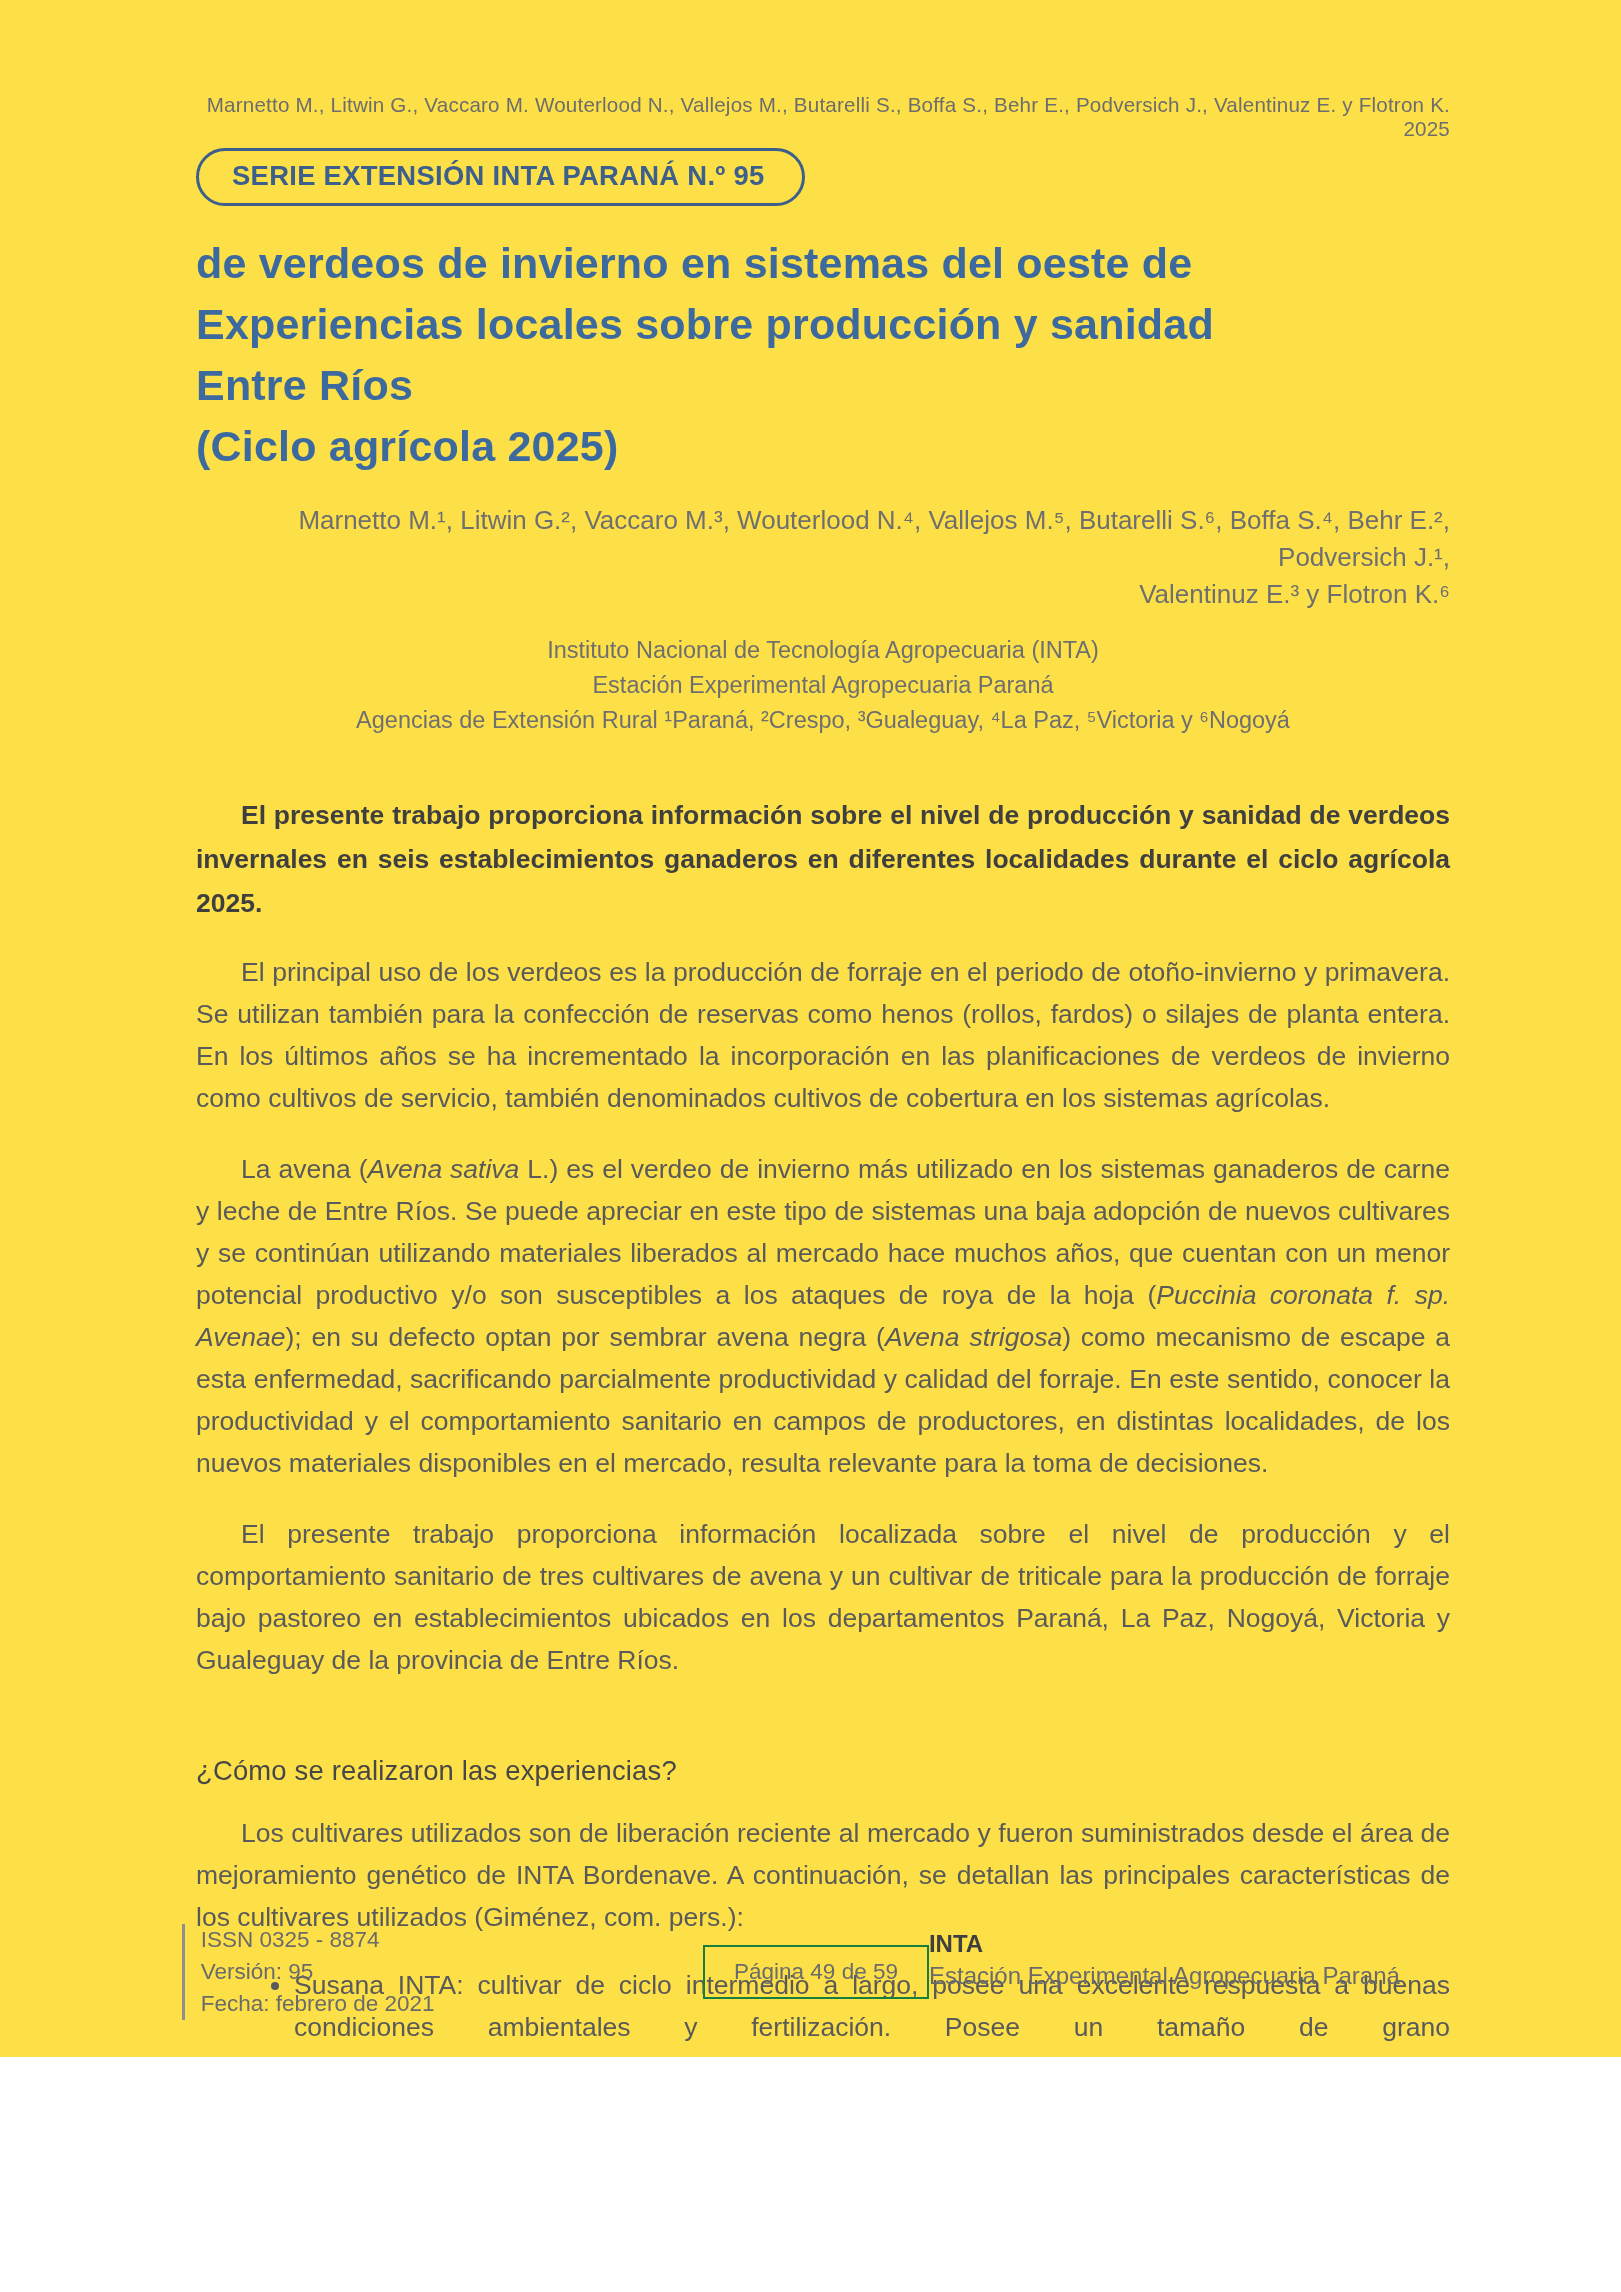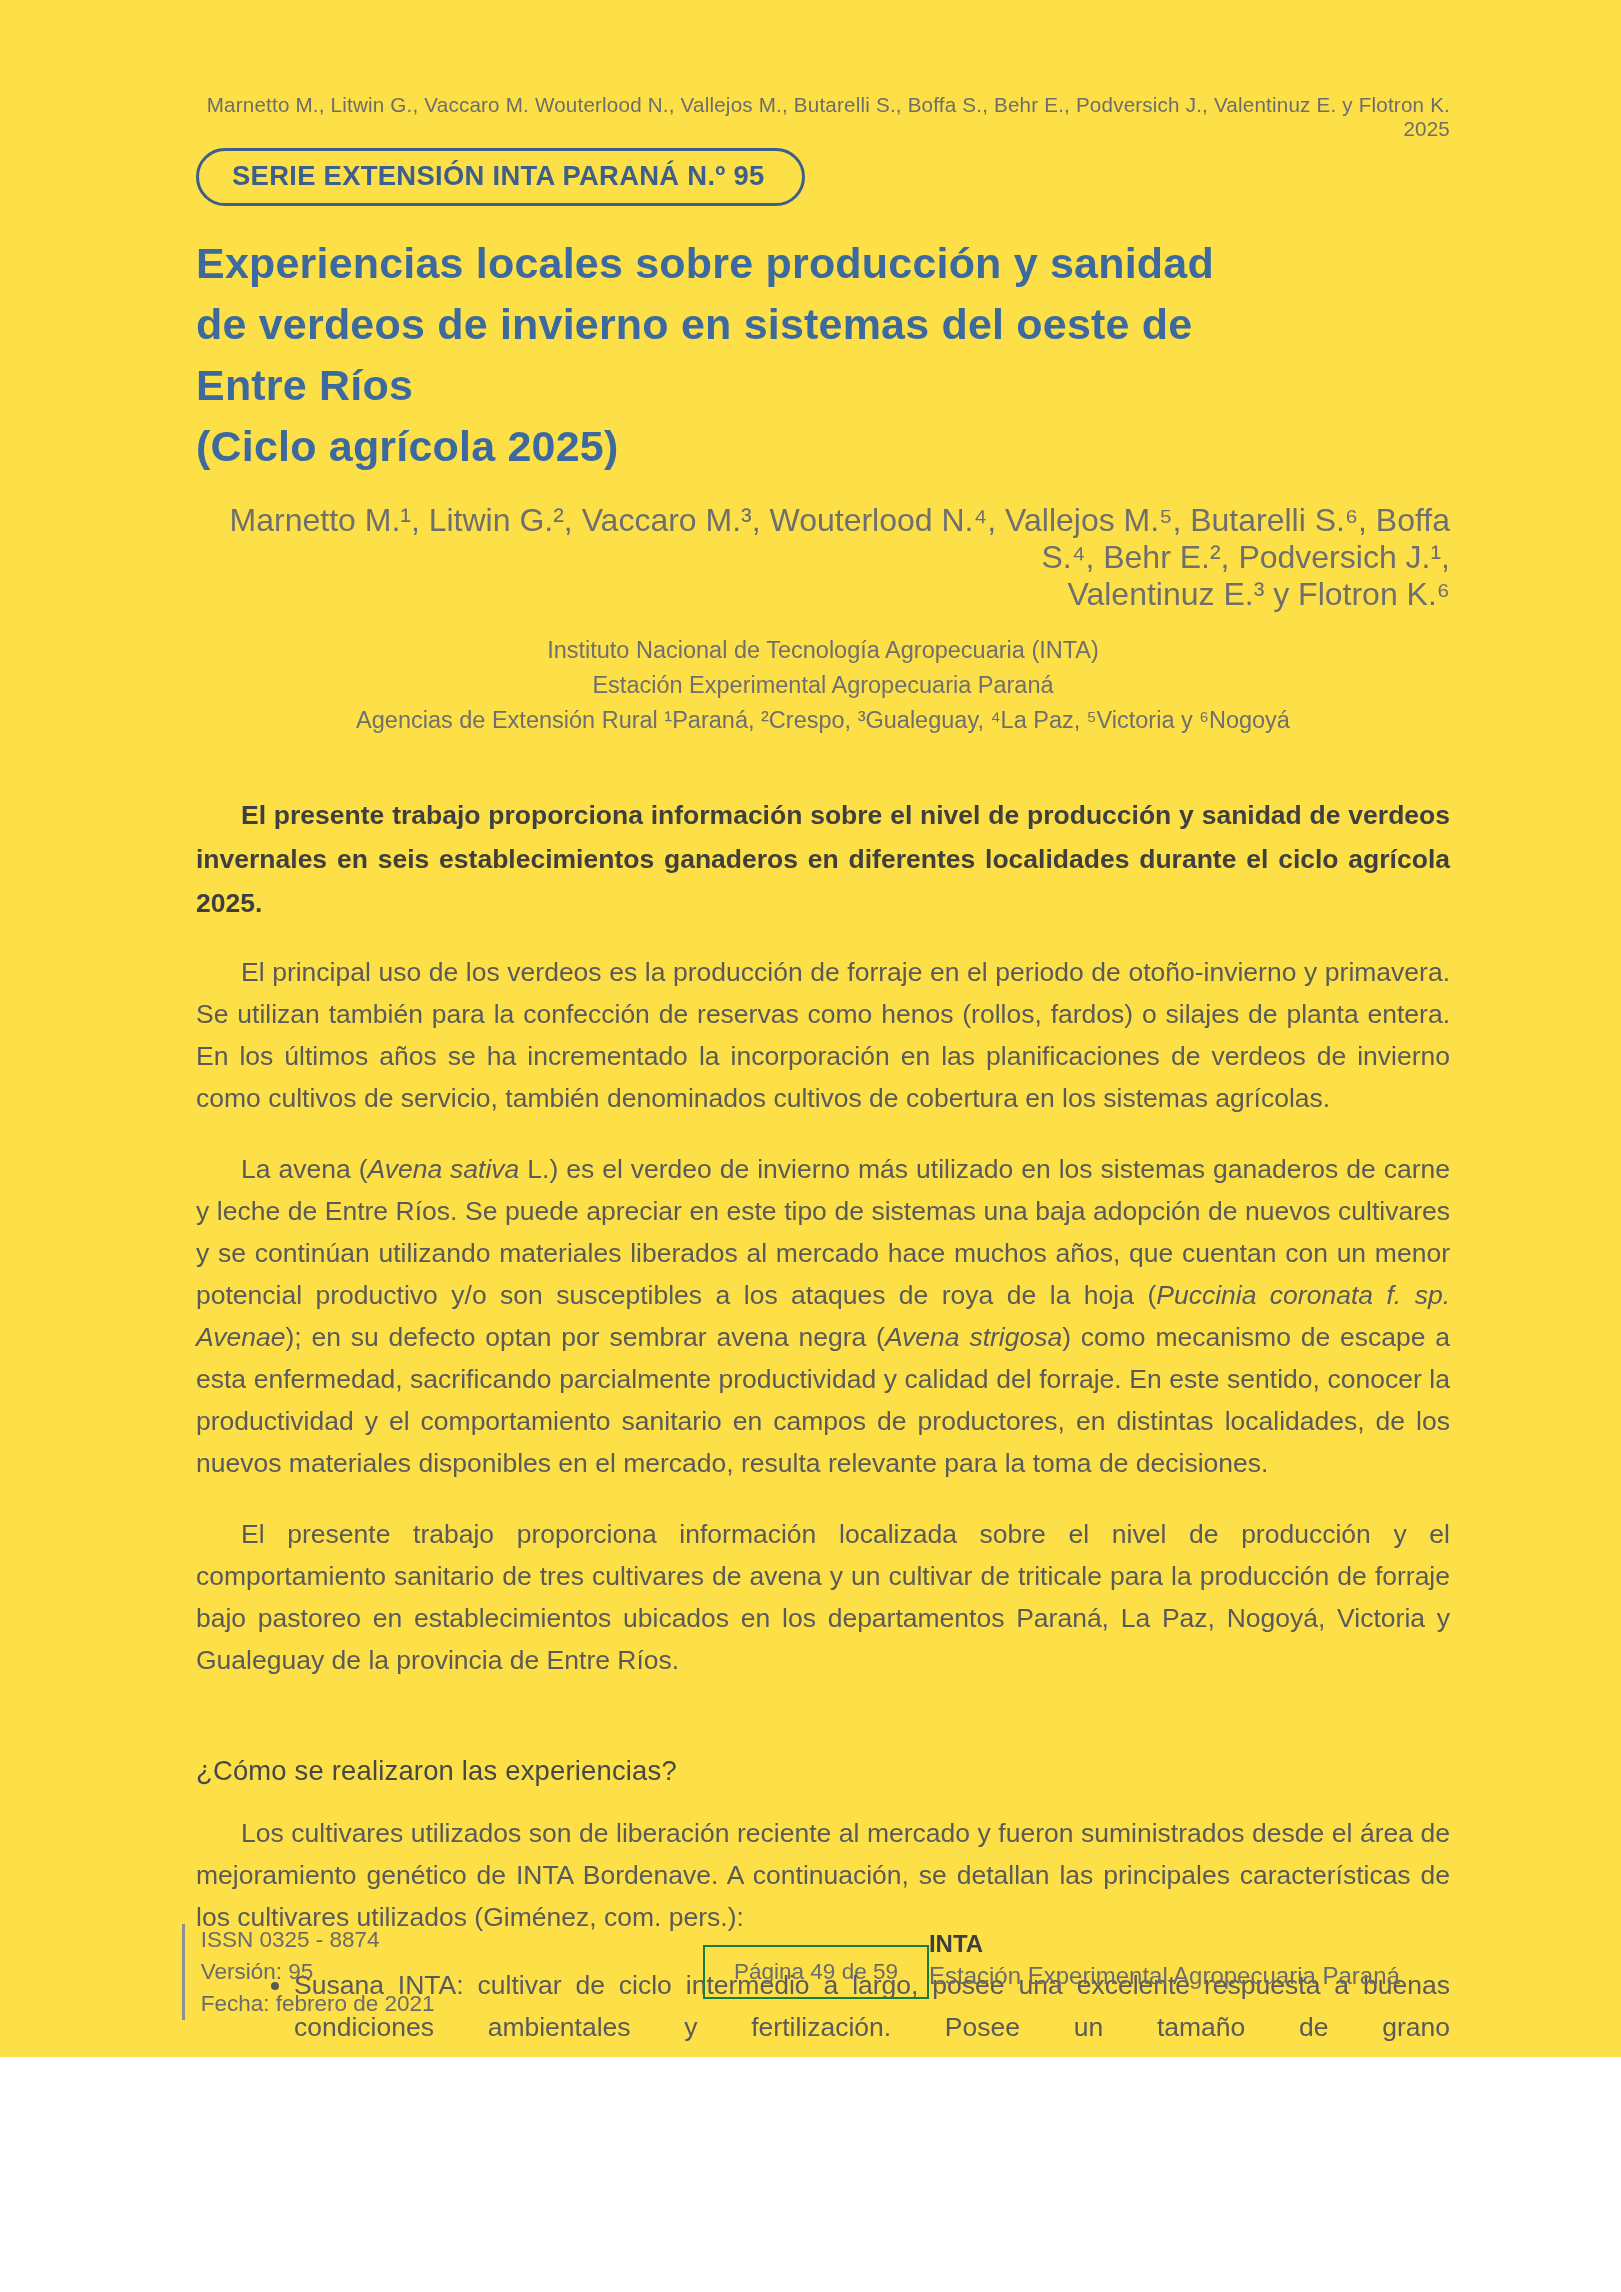--- a/index.html
+++ b/index.html
@@ -14,21 +14,21 @@
 
   .badge {
     display:inline-block; margin-top:7px;
     border:3.9px solid #3c5f8b; border-radius:31px;
     padding:8.8px 37px 10.8px 33px;
     color:#3c5f8b; font-weight:bold; font-size:27.4px; letter-spacing:0.3px;
   }
 
   .title { margin-top:27.4px; color:#3d6a9e; font-weight:bold; font-size:43px; line-height:61px; letter-spacing:0.2px; }
 
-  .authors { margin-top:25.5px; text-align:right; font-size:32px; color:#6f6f6f; line-height:37px; }
+  .authors { margin-top:25.5px; text-align:right; font-size:26px; color:#6f6f6f; line-height:37px; }
   .affiliation { margin-top:19.6px; text-align:center; font-size:23.5px; color:#6f6f6f; line-height:35px; }
 
   .para { text-align:justify; font-size:26.5px; line-height:42px; color:#5a5a5a; text-indent:45px; }
   .abstract { margin-top:55px; font-weight:bold; color:#3f3f3f; line-height:44px; }
   .mt26 { margin-top:25.5px; }
   .mt30 { margin-top:29px; }
 
   .section-heading { margin-top:74px; font-size:27.4px; color:#474747; font-weight:500; letter-spacing:0.2px; }
 
   .bullet-list { margin-top:25.5px; padding-left:98px; list-style:disc outside; }
@@ -56,22 +56,22 @@
 <div class="page">
   <div class="content">
 
     <div class="citation">Marnetto M., Litwin G., Vaccaro M. Wouterlood N., Vallejos M., Butarelli S., Boffa S., Behr E., Podversich J., Valentinuz E. y Flotron K. 2025</div>
 
     <div>
       <span class="badge">SERIE EXTENSIÓN INTA PARANÁ N.º 95</span>
     </div>
 
     <div class="title">
+      <div>de verdeos de invierno en sistemas del oeste de</div>
       <div>Experiencias locales sobre producción y sanidad</div>
-      <div>de verdeos de invierno en sistemas del oeste de</div>
       <div>Entre Ríos</div>
       <div>(Ciclo agrícola 2025)</div>
     </div>
 
     <div class="authors">
       <div>Marnetto M.¹, Litwin G.², Vaccaro M.³, Wouterlood N.⁴, Vallejos M.⁵, Butarelli S.⁶, Boffa S.⁴, Behr E.², Podversich J.¹,</div>
       <div>Valentinuz E.³ y Flotron K.⁶</div>
     </div>
 
     <div class="affiliation">

